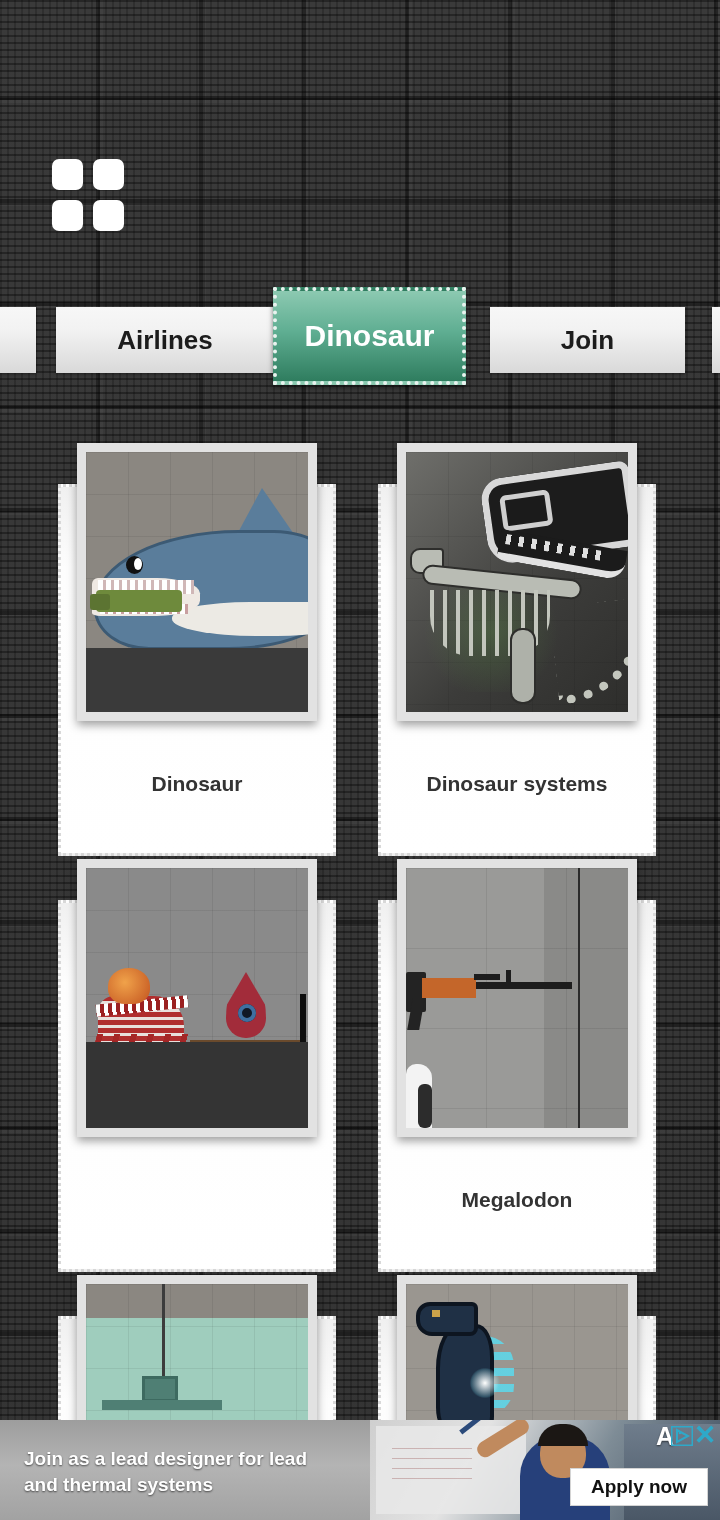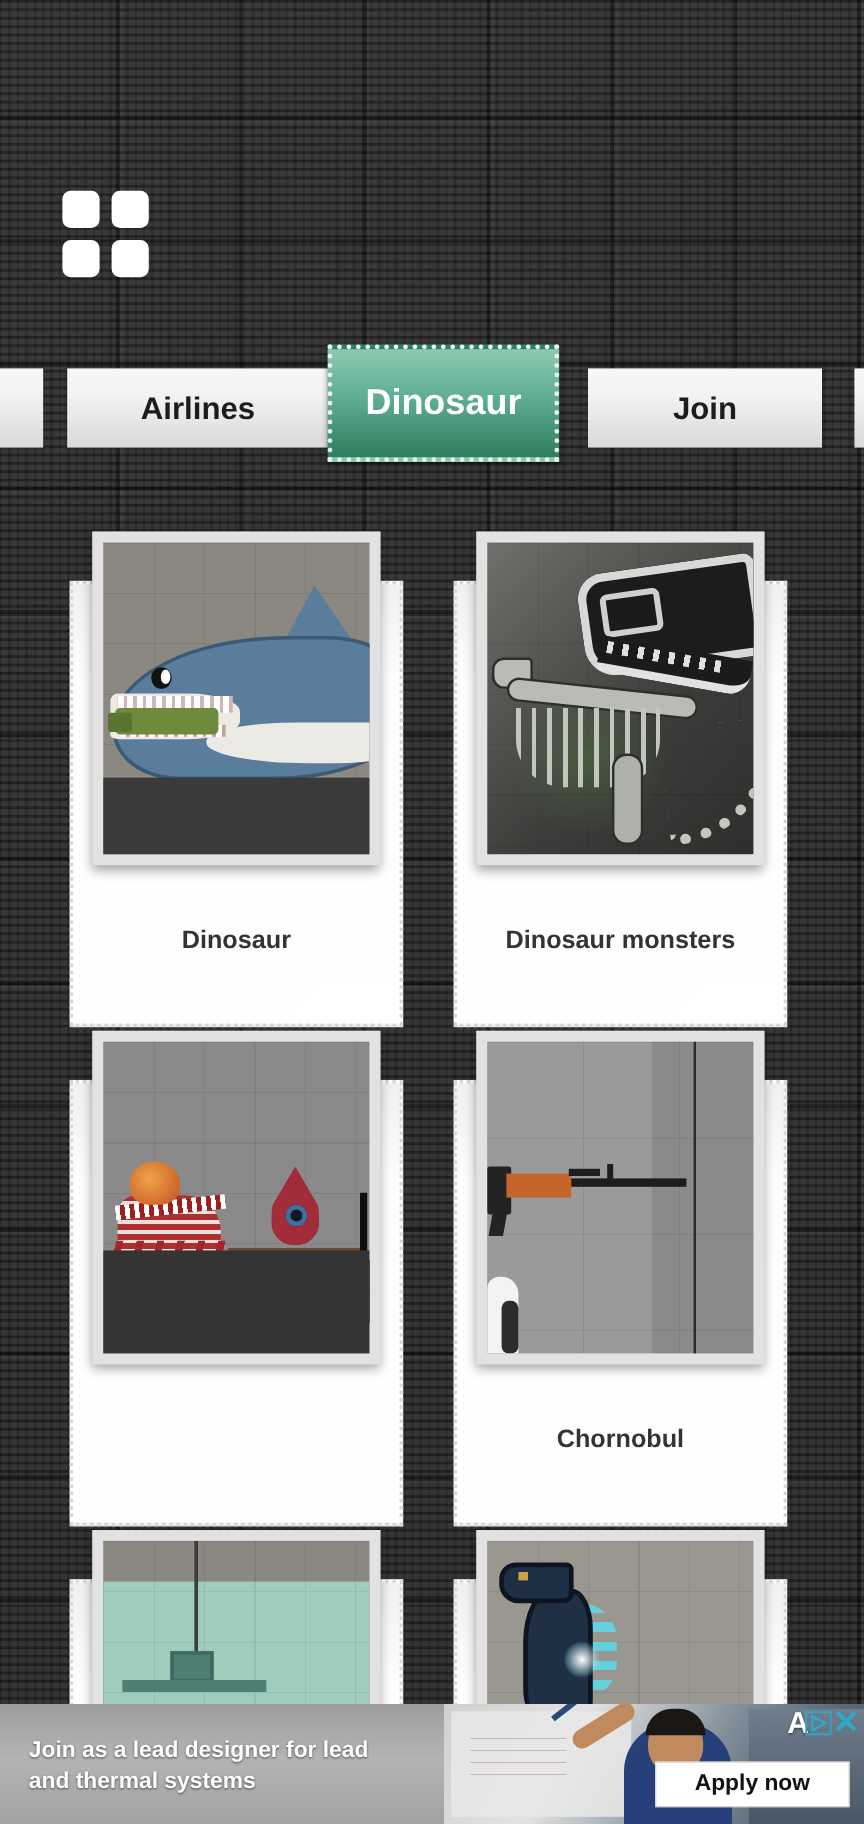--- a/index.html
+++ b/index.html
@@ -325,21 +325,21 @@
     display:flex; align-items:center; justify-content:center;
   }
   .ad-close {
     position:absolute; right:2px; top:2px; width:26px;height:26px;
     display:flex;align-items:center;justify-content:center;
     color:#2ea9c9; font-size:27px; line-height:1; font-weight:bold;
   }
   .ad-cta {
     position:absolute; right:12px; bottom:14px;
     background:#fff; color:#111; font-size:19px; font-weight:bold;
-    padding:7px 32px; border:1px solid #d4d4d4;
+    padding:7px 20px; border:1px solid #d4d4d4;
   }
 </style>
 </head>
 <body>
 
 <div id="app">
 
   <div class="header">
     <div class="logo-grid">
       <i></i>
@@ -390,21 +390,21 @@
             <div class="dino-jaw"></div>
             <div class="dino-head2"></div>
             <div class="dino-spine"></div>
             <div class="dino-ribs"></div>
             <div class="dino-leg2"></div>
             <div class="dino-leg"></div>
             <div class="dino-tail"></div>
           </div>
         </div>
       </div>
-      <div class="cap">Dinosaur monsters</div>
+      <div class="cap">Dinosaur systems</div>
     </div>
 
     <div class="card c3">
       <div class="photo">
         <div class="thumb">
           <div class="scene sc-scp">
             <div class="tiles"></div>
             <div class="scp-table"></div>
             <div class="scp-crab"></div>
             <div class="scp-legs"></div>
@@ -430,21 +430,21 @@
             <div class="gun-stock"></div>
             <div class="gun-grip"></div>
             <div class="gun-wood"></div>
             <div class="gun-top"></div>
             <div class="gun-barrel"></div>
             <div class="gun-sight"></div>
             <div class="chor-figure"></div>
           </div>
         </div>
       </div>
-      <div class="cap">Chornobul</div>
+      <div class="cap">Megalodon</div>
     </div>
 
     <div class="card c5">
       <div class="photo">
         <div class="thumb">
           <div class="scene sc-aqua">
             <div class="water"></div>
             <div class="tiles"></div>
             <div class="aqua-rope"></div>
             <div class="aqua-box"></div>

